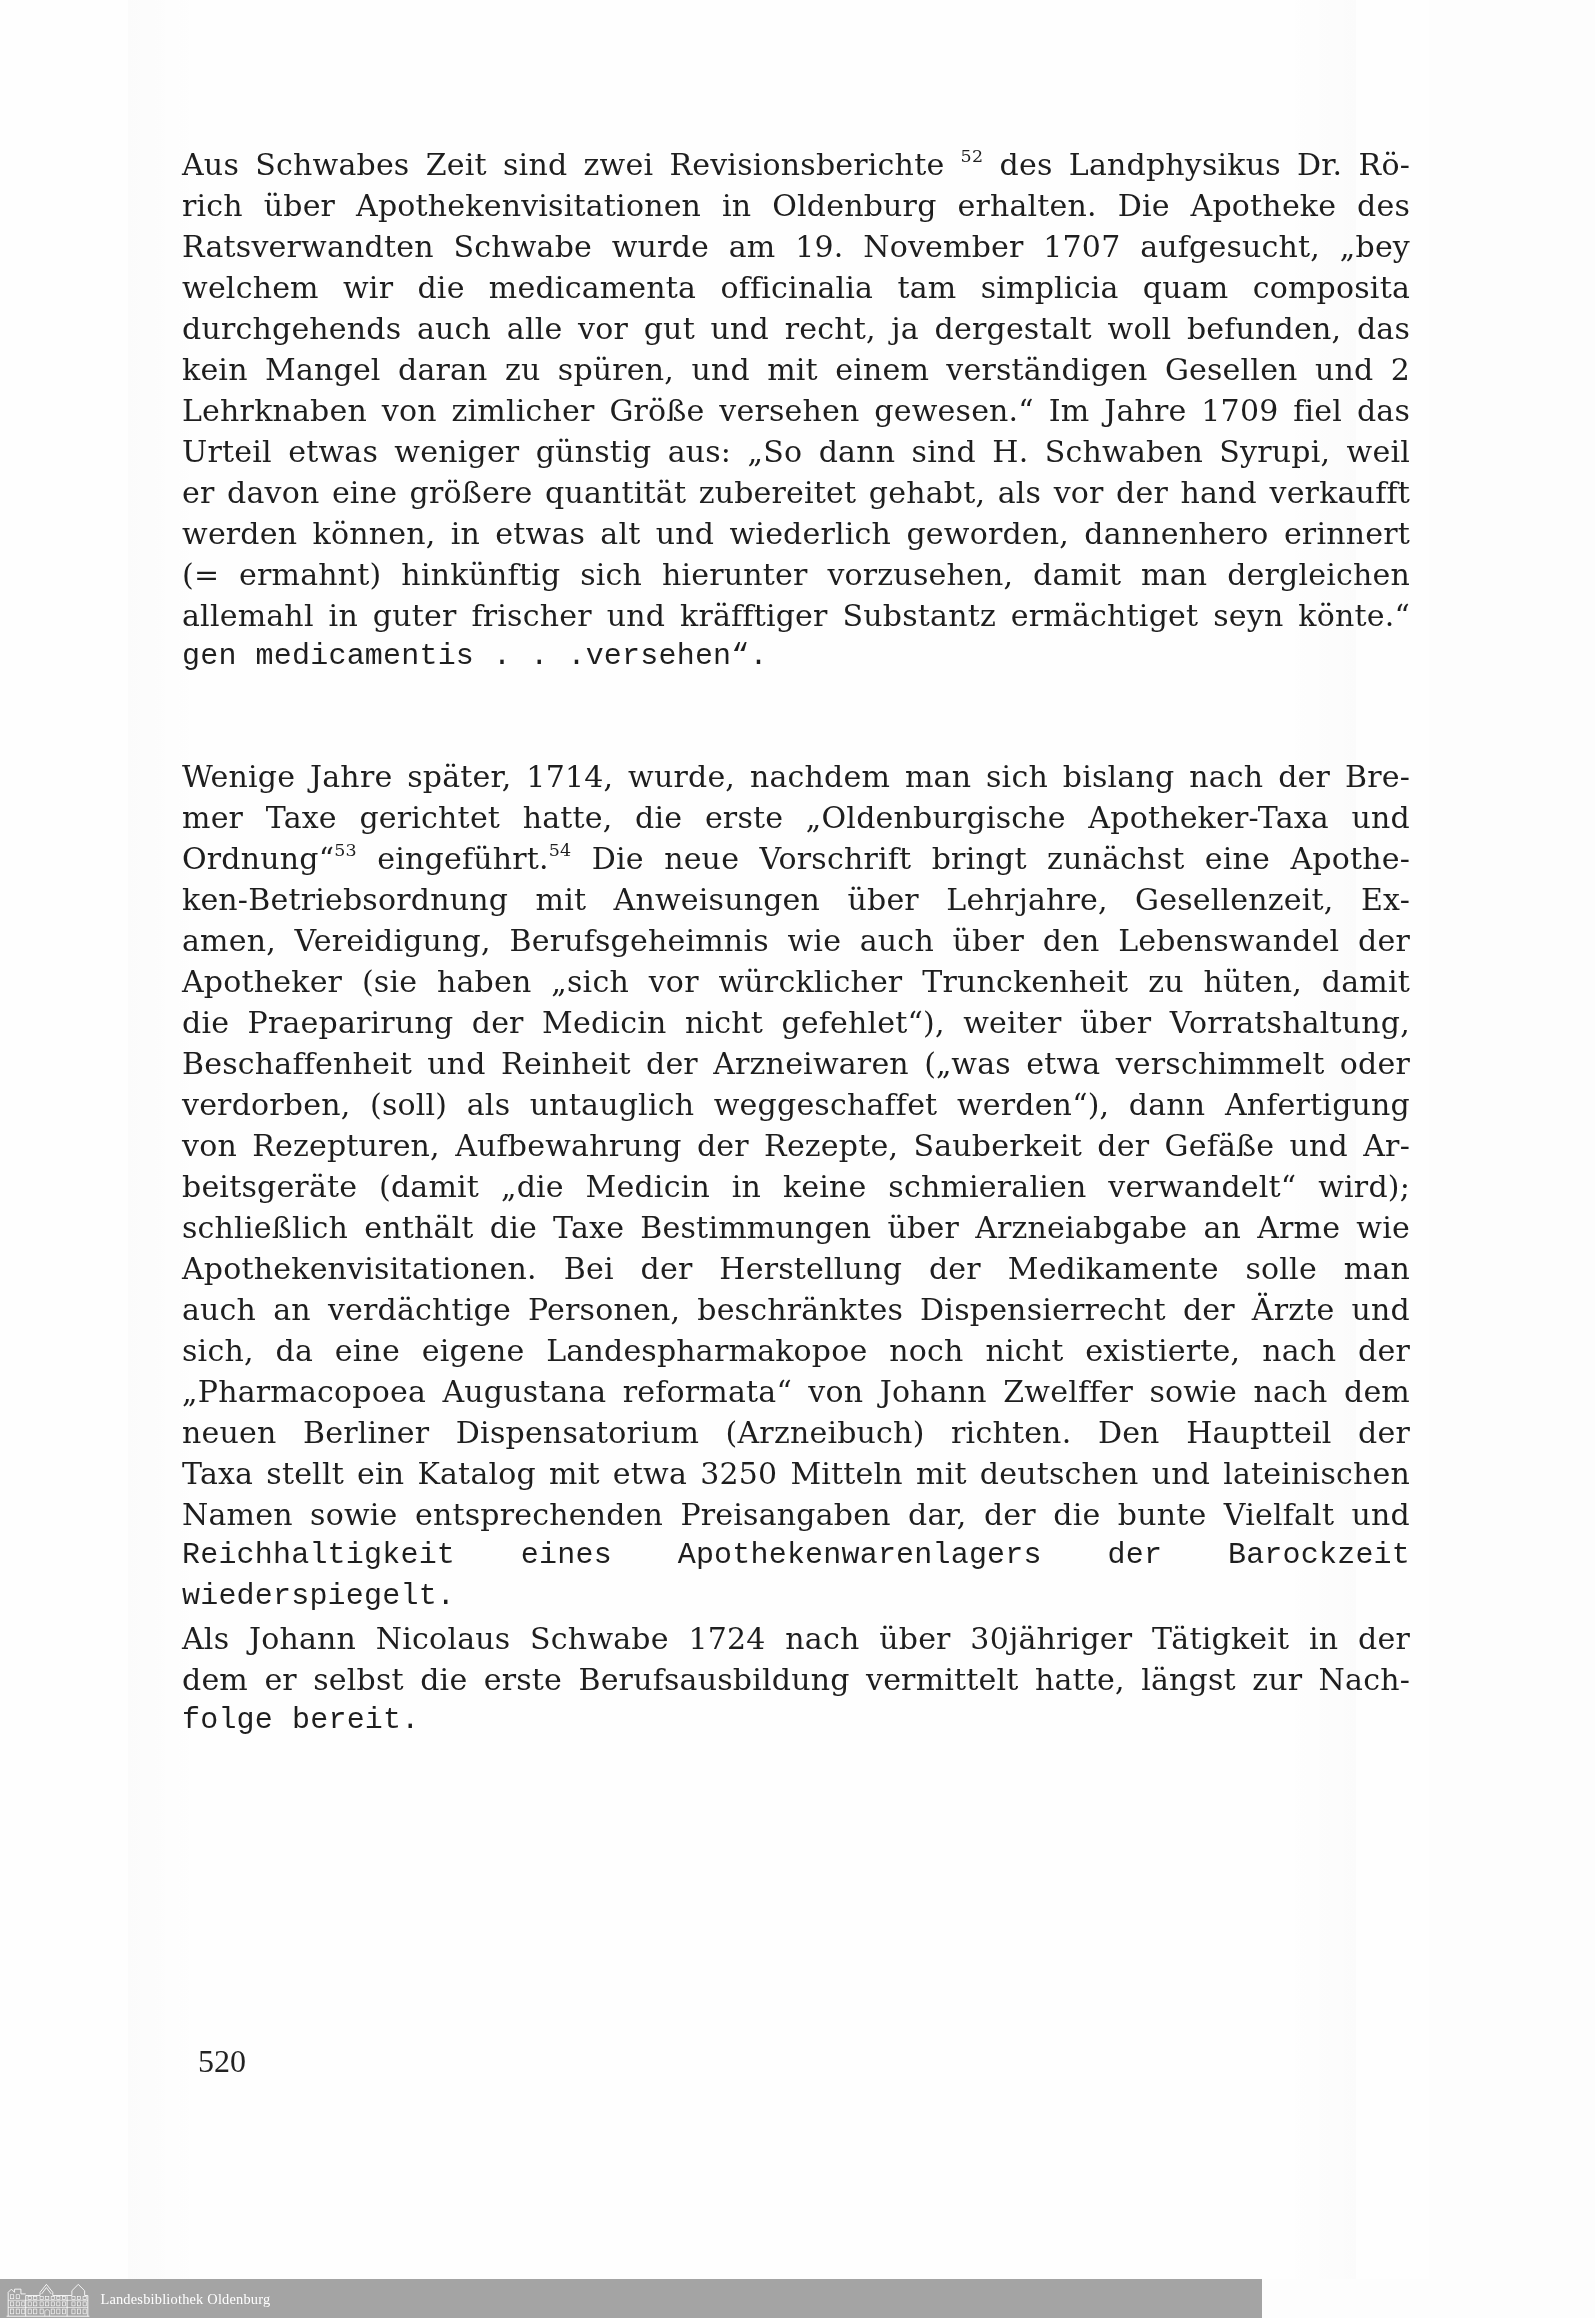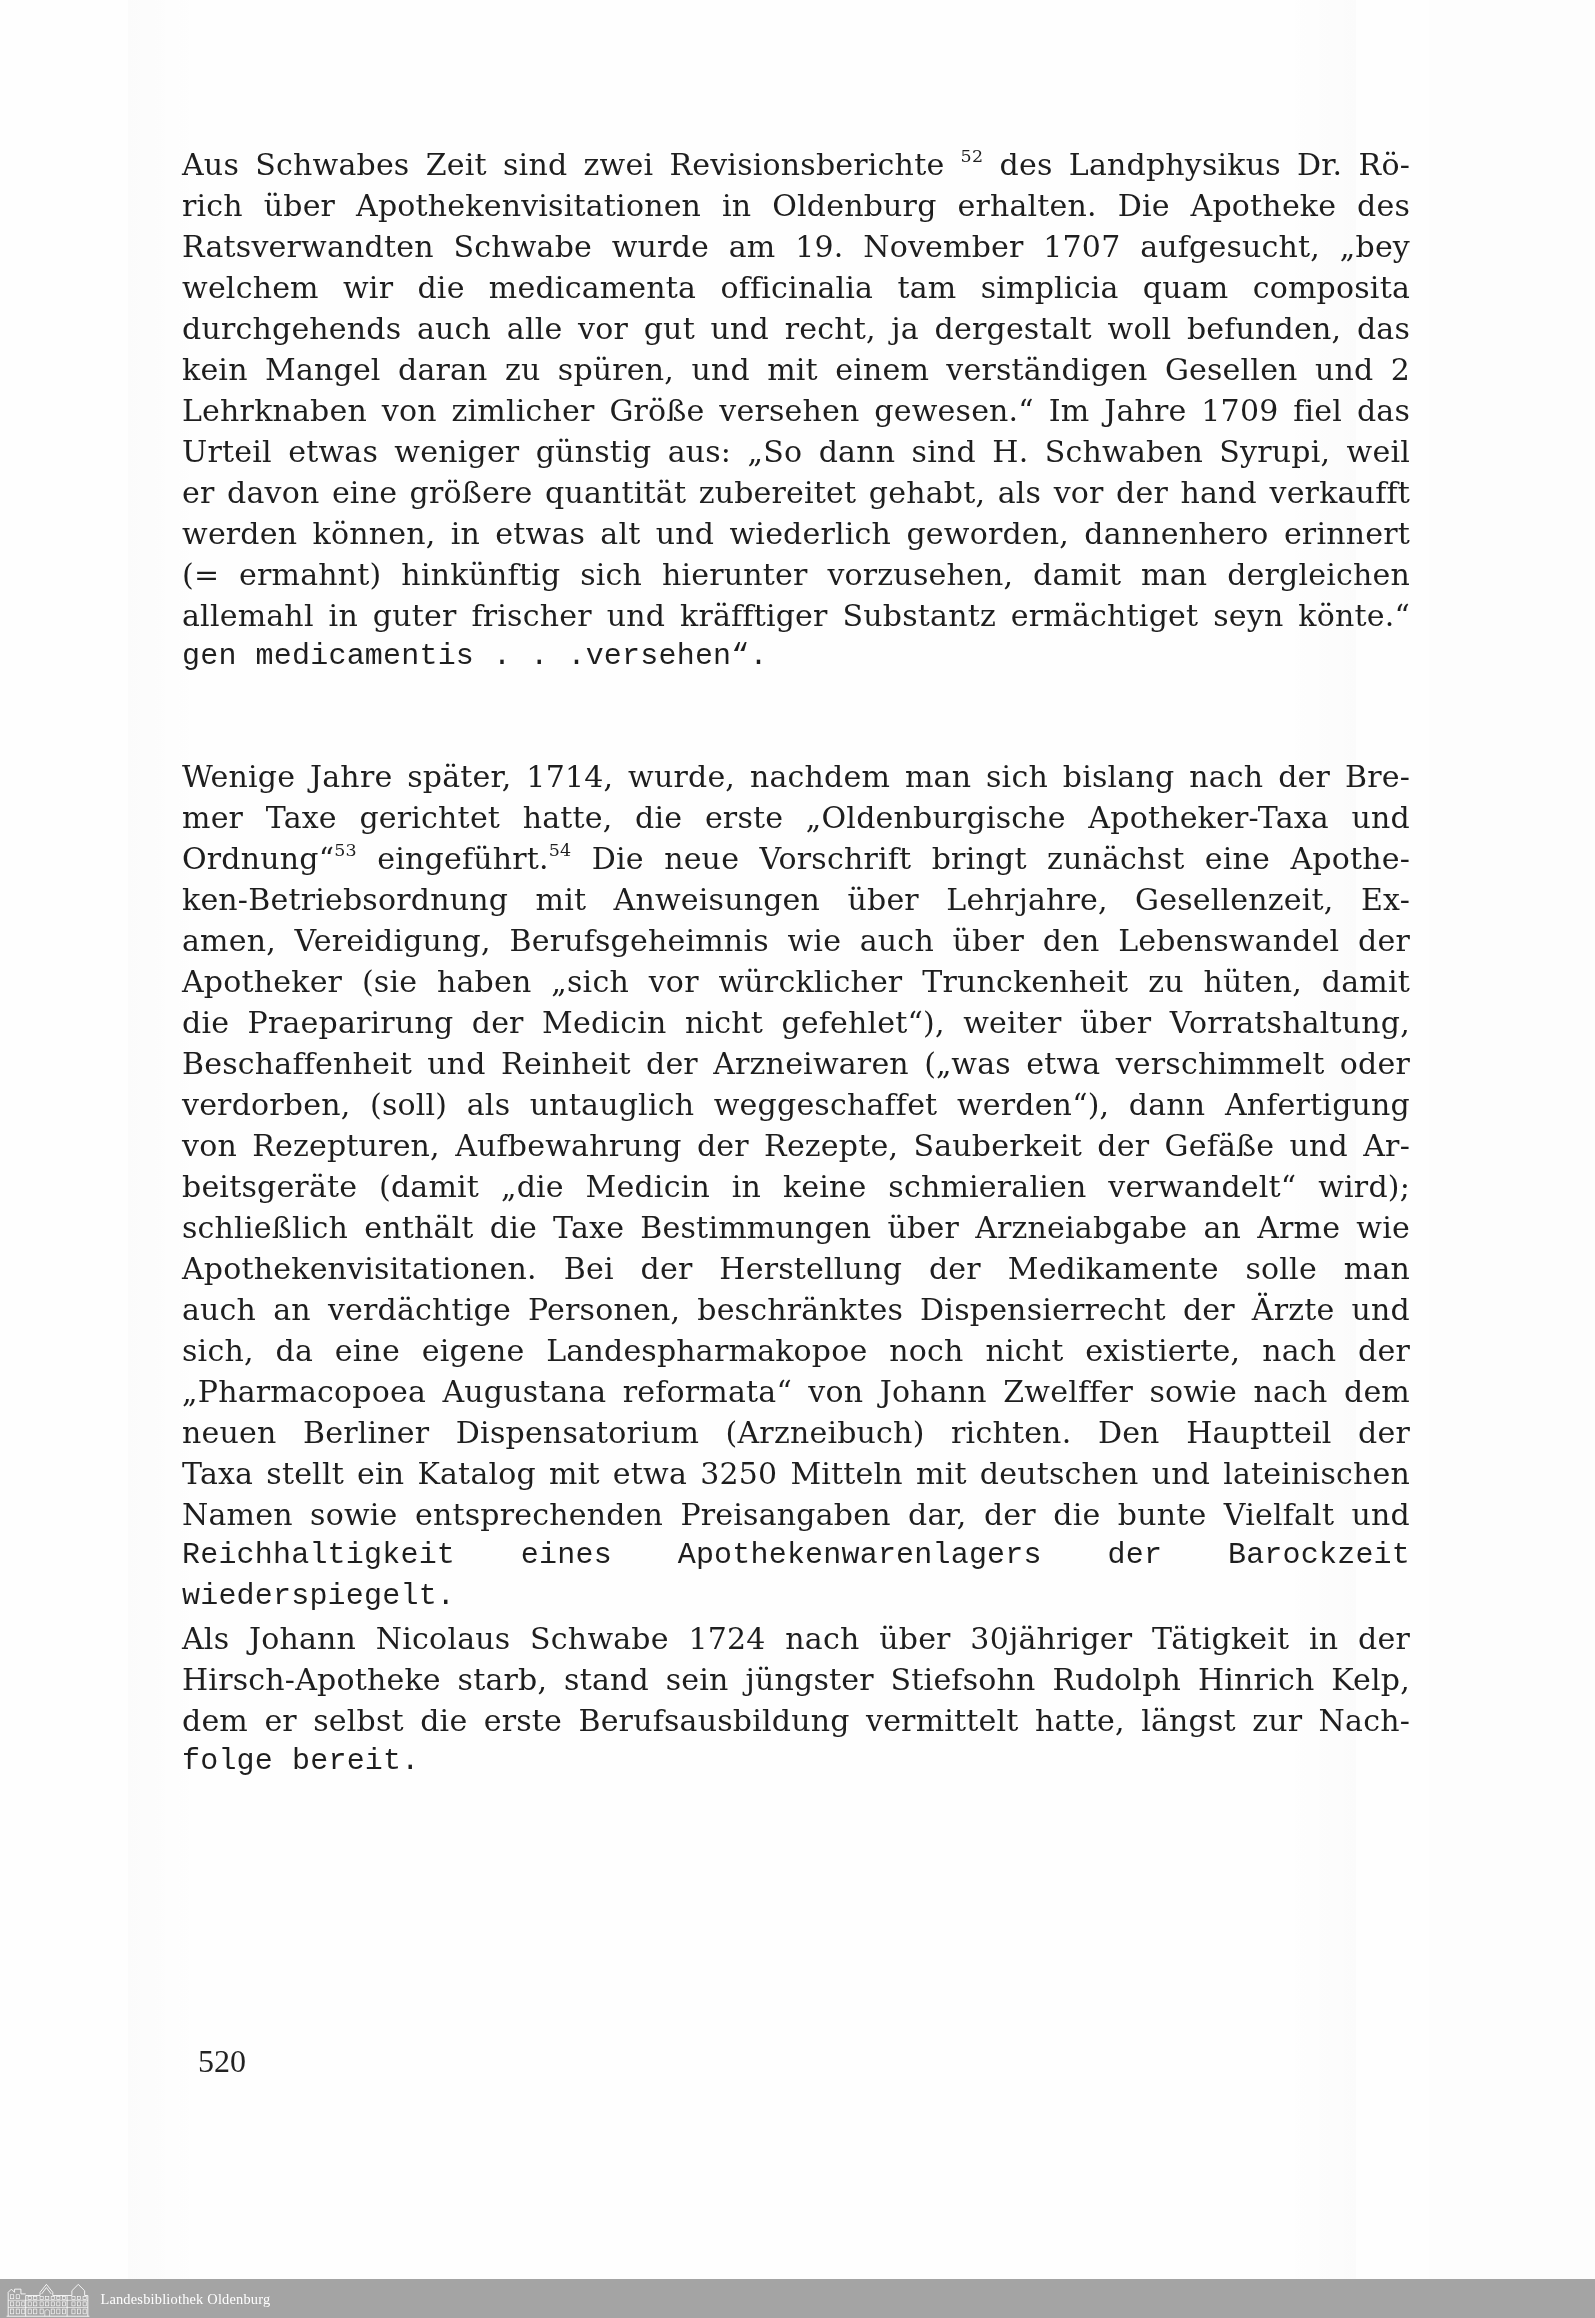--- a/index.html
+++ b/index.html
@@ -70,21 +70,21 @@
       left: 198px;
       top: 2043px;
       font-family: "Liberation Serif", "DejaVu Serif", serif;
       font-size: 32px;
       color: #222;
     }
     .footer-bar {
       position: absolute;
       left: 0;
       top: 2279px;
-      width: 1595px;
+      width: 1262px;
       height: 40px;
       background: #a4a4a4;
       display: flex;
       align-items: center;
     }
     .footer-logo {
       width: 86px;
       height: 37px;
       margin-left: 4.8px;
       margin-top: 1.6px;
@@ -202,23 +202,20 @@
       <span class="line">
         <span class="line-inner">Namen sowie entsprechenden Preisangaben dar, der die bunte Vielfalt und</span>
       </span>
       <span class="line last">
         <span class="line-inner">Reichhaltigkeit eines Apothekenwarenlagers der Barockzeit wiederspiegelt.</span>
       </span>
     </div>
   <div class="text-block" id="para3">
       <span class="line">
         <span class="line-inner">Als Johann Nicolaus Schwabe 1724 nach über 30jähriger Tätigkeit in der</span>
-      </span>
-      <span class="line">
-        <span class="line-inner">Hirsch-Apotheke starb, stand sein jüngster Stiefsohn Rudolph Hinrich Kelp,</span>
       </span>
       <span class="line">
         <span class="line-inner">dem er selbst die erste Berufsausbildung vermittelt hatte, längst zur Nach-</span>
       </span>
       <span class="line last">
         <span class="line-inner">folge bereit.</span>
       </span>
     </div>
 
   <div class="page-number">520</div>

